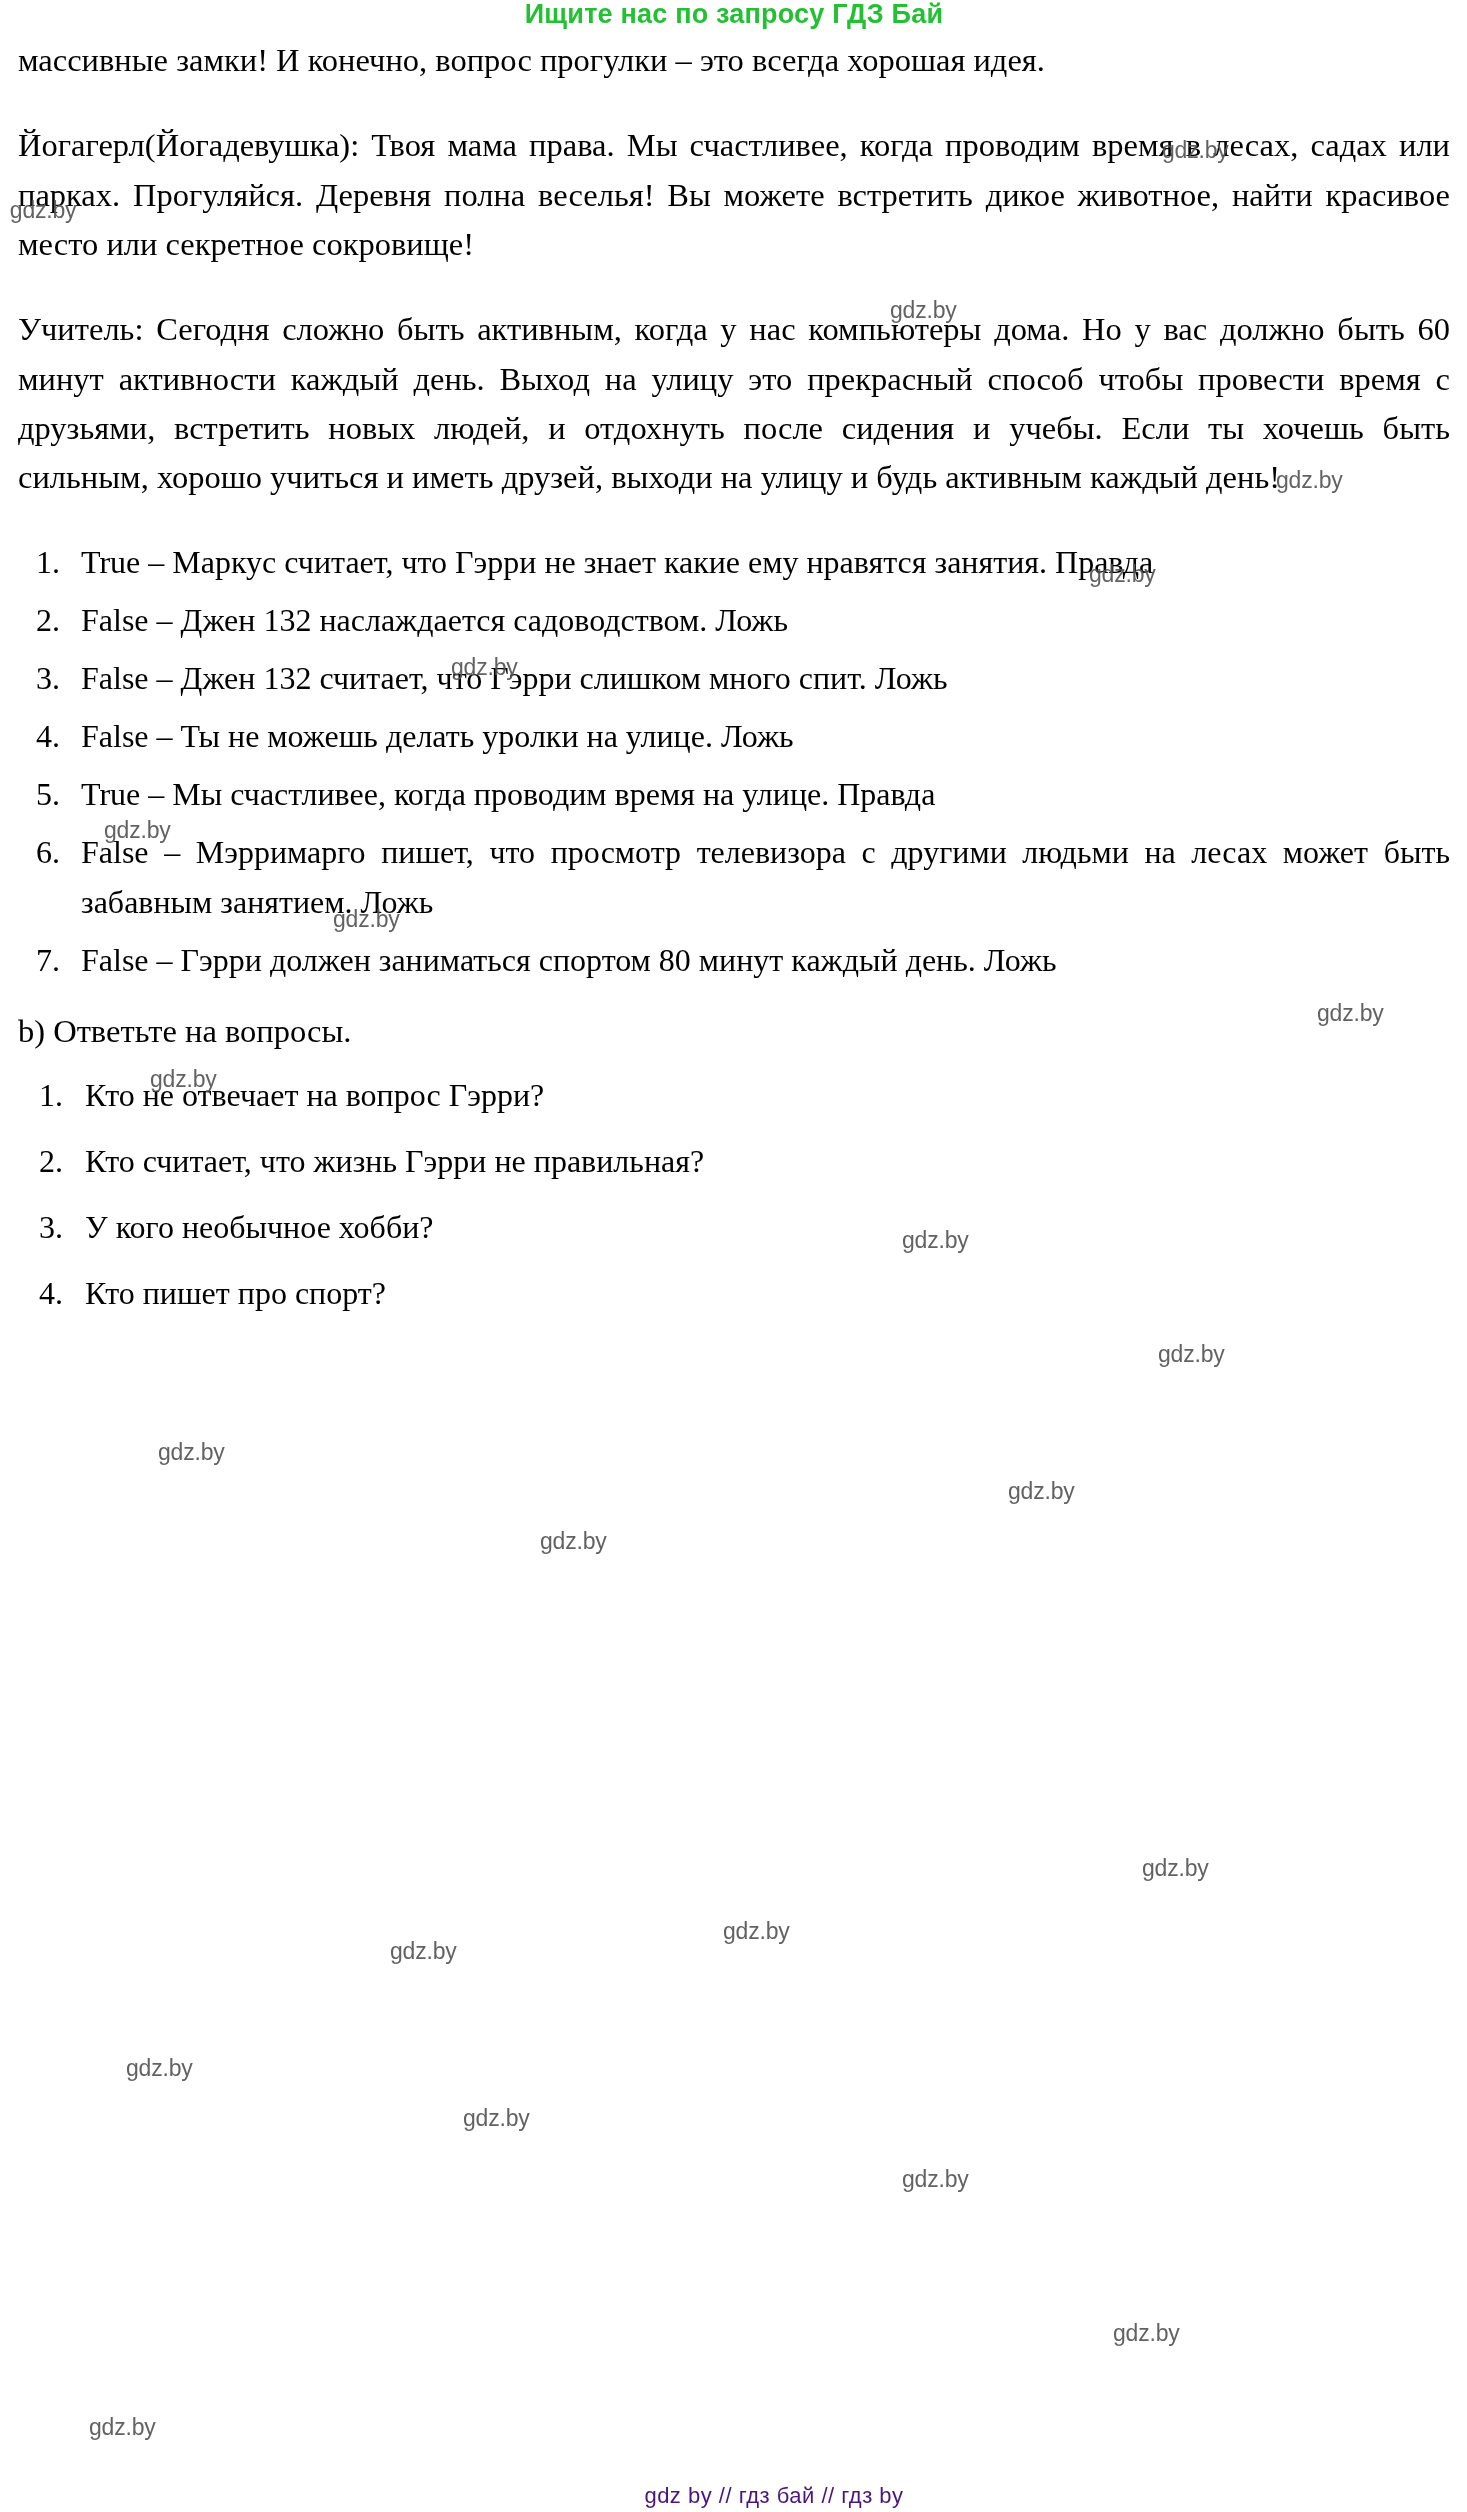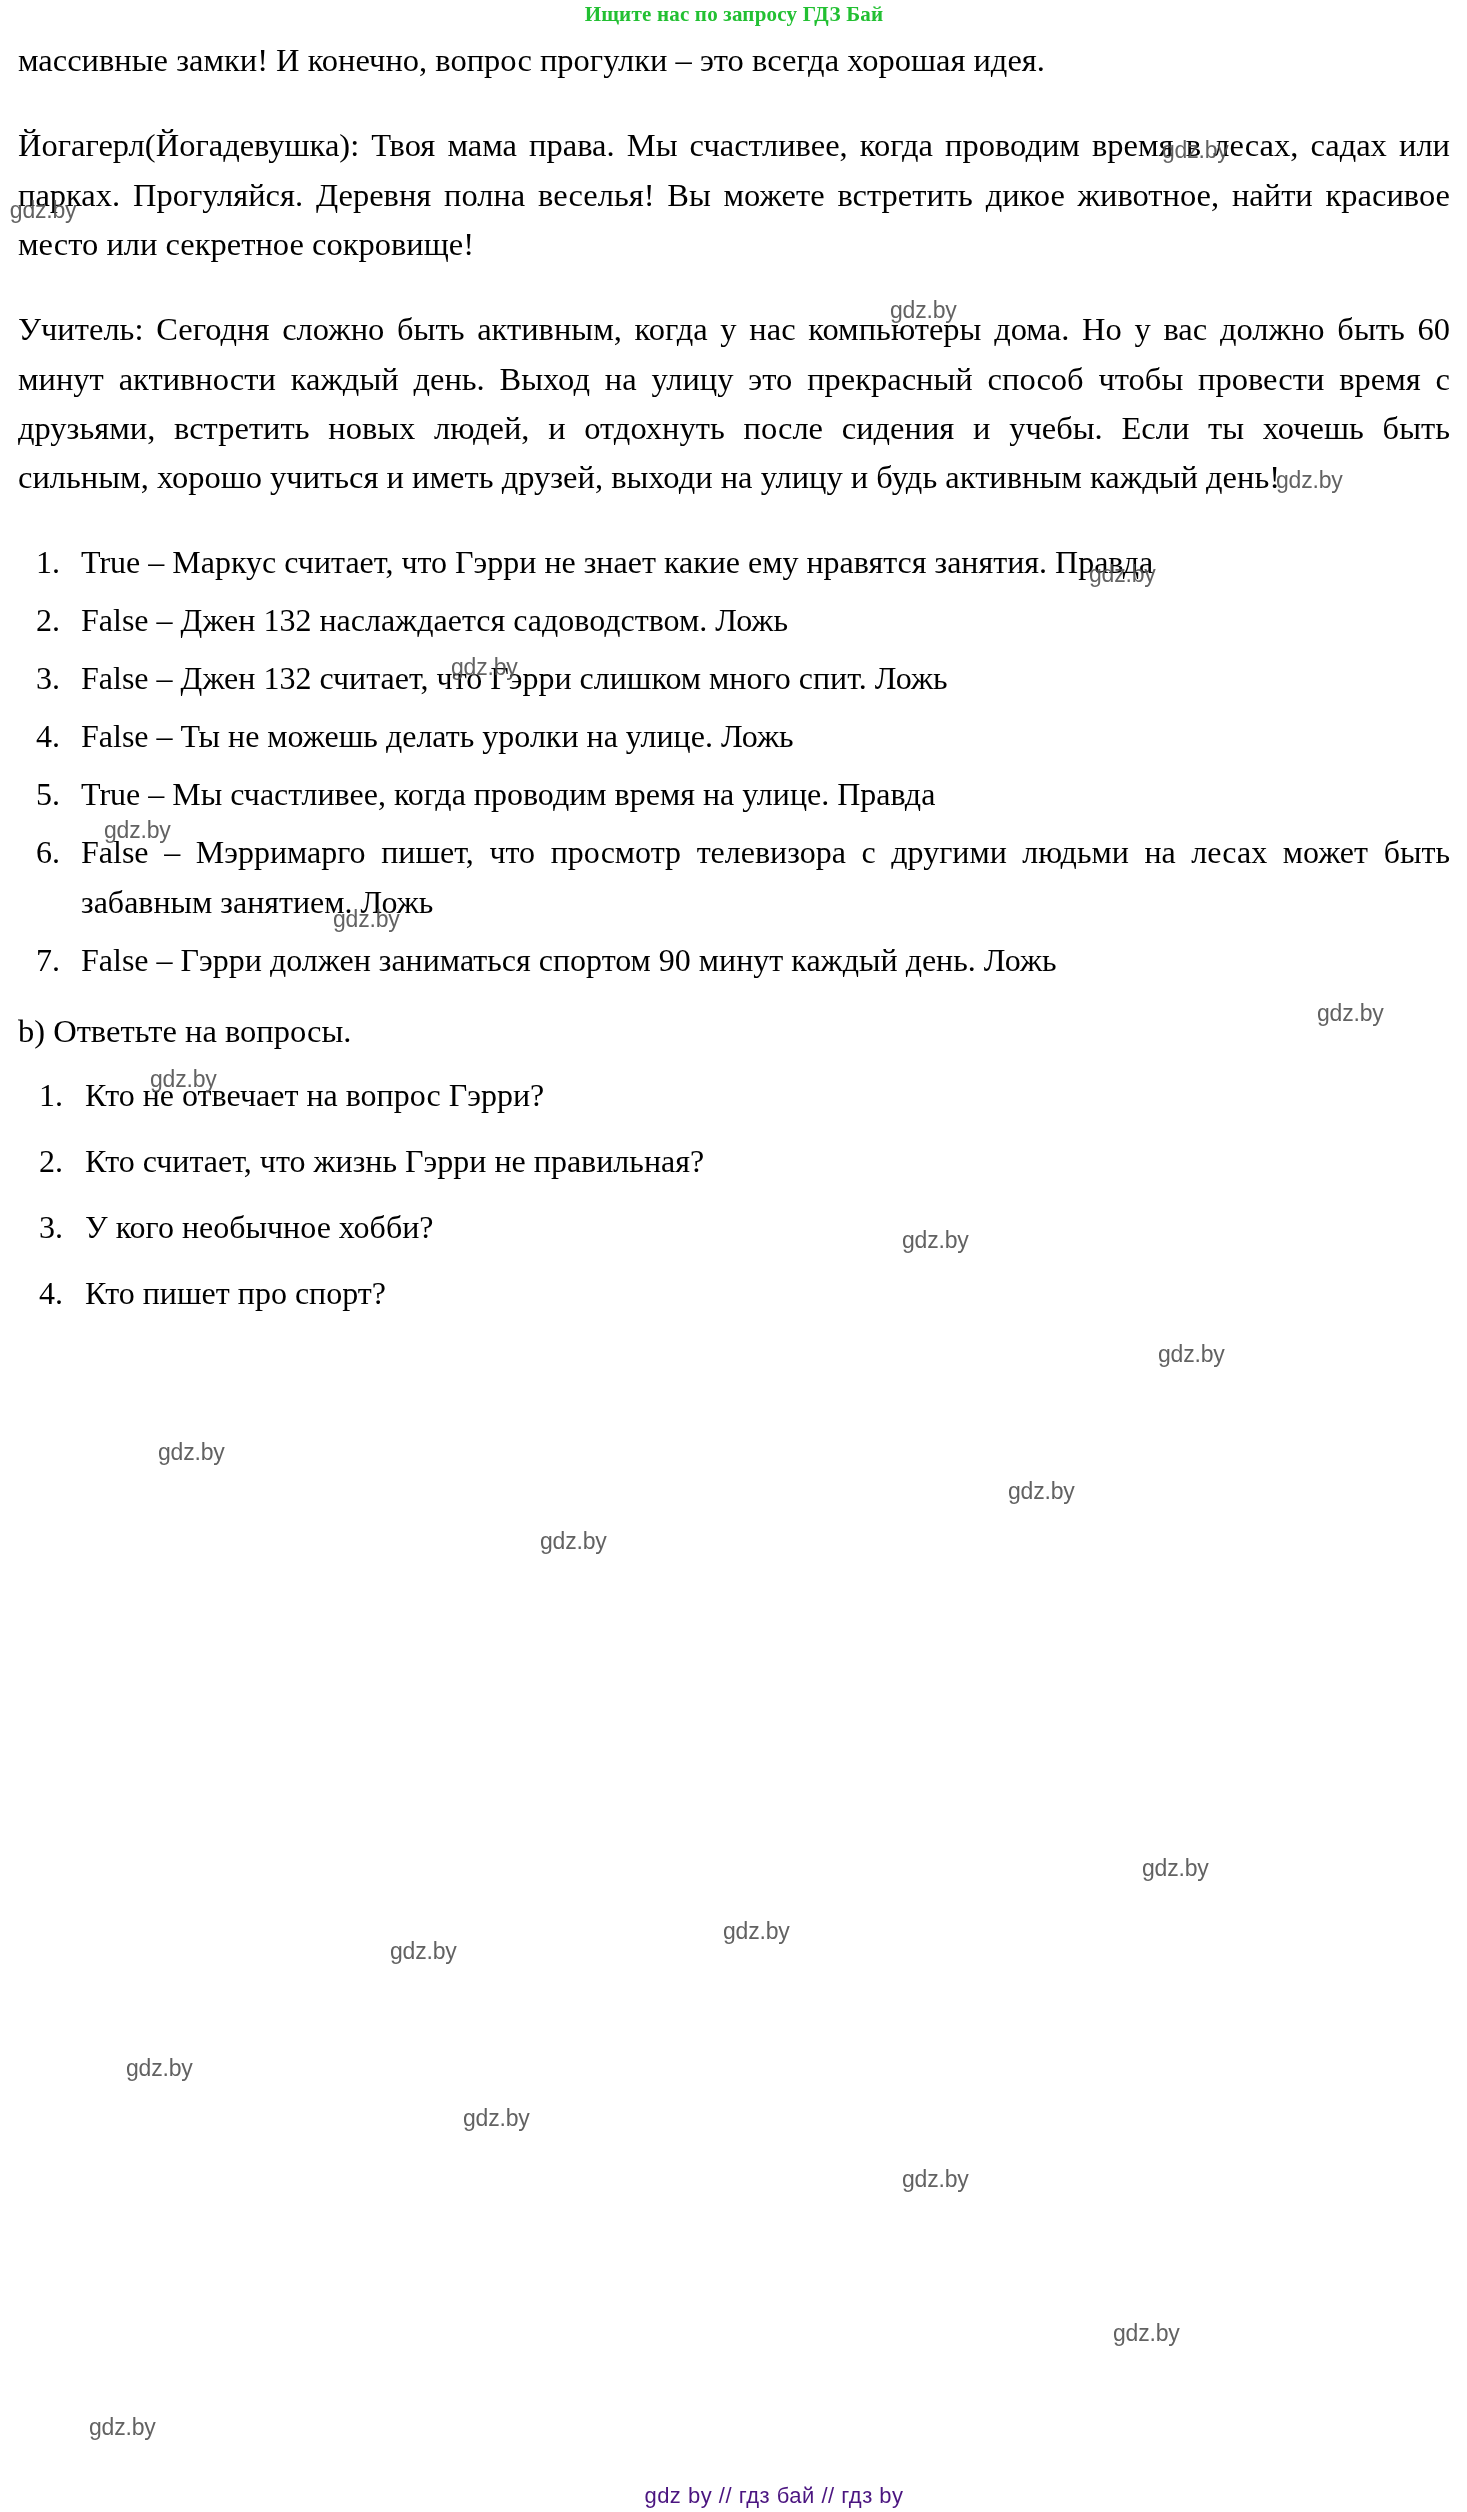--- a/index.html
+++ b/index.html
@@ -17,22 +17,22 @@
   }
 
   
   .site-header {
     position: absolute;
     top: 0;
     left: 0;
     width: 1468px;
     height: 29px;
     text-align: center;
-    font-family: Liberation Serif, serif;
-    font-size: 21px;
+    font-family: Liberation Sans, sans-serif;
+    font-size: 27px;
     font-weight: bold;
     color: #22c032;
     line-height: 28px;
     letter-spacing: 0.2px;
   }
 
   
   .page {
     position: absolute;
     top: 36px;
@@ -167,21 +167,21 @@
     <li>
       <span class="marker">5.</span>
       <span>True – Мы счастливее, когда проводим время на улице. Правда</span>
     </li>
     <li>
       <span class="marker">6.</span>
       <span>False – Мэрримарго пишет, что просмотр телевизора с другими людьми на лесах может быть забавным занятием. Ложь</span>
     </li>
     <li>
       <span class="marker">7.</span>
-      <span>False – Гэрри должен заниматься спортом 90 минут каждый день. Ложь</span>
+      <span>False – Гэрри должен заниматься спортом 80 минут каждый день. Ложь</span>
     </li>
   </ol>
 
   <div class="section-label">b) Ответьте на вопросы.</div>
 
   <ol class="q-list">
     <li>
       <span class="marker">1.</span>
       <span>Кто не отвечает на вопрос Гэрри?</span>
     </li>

